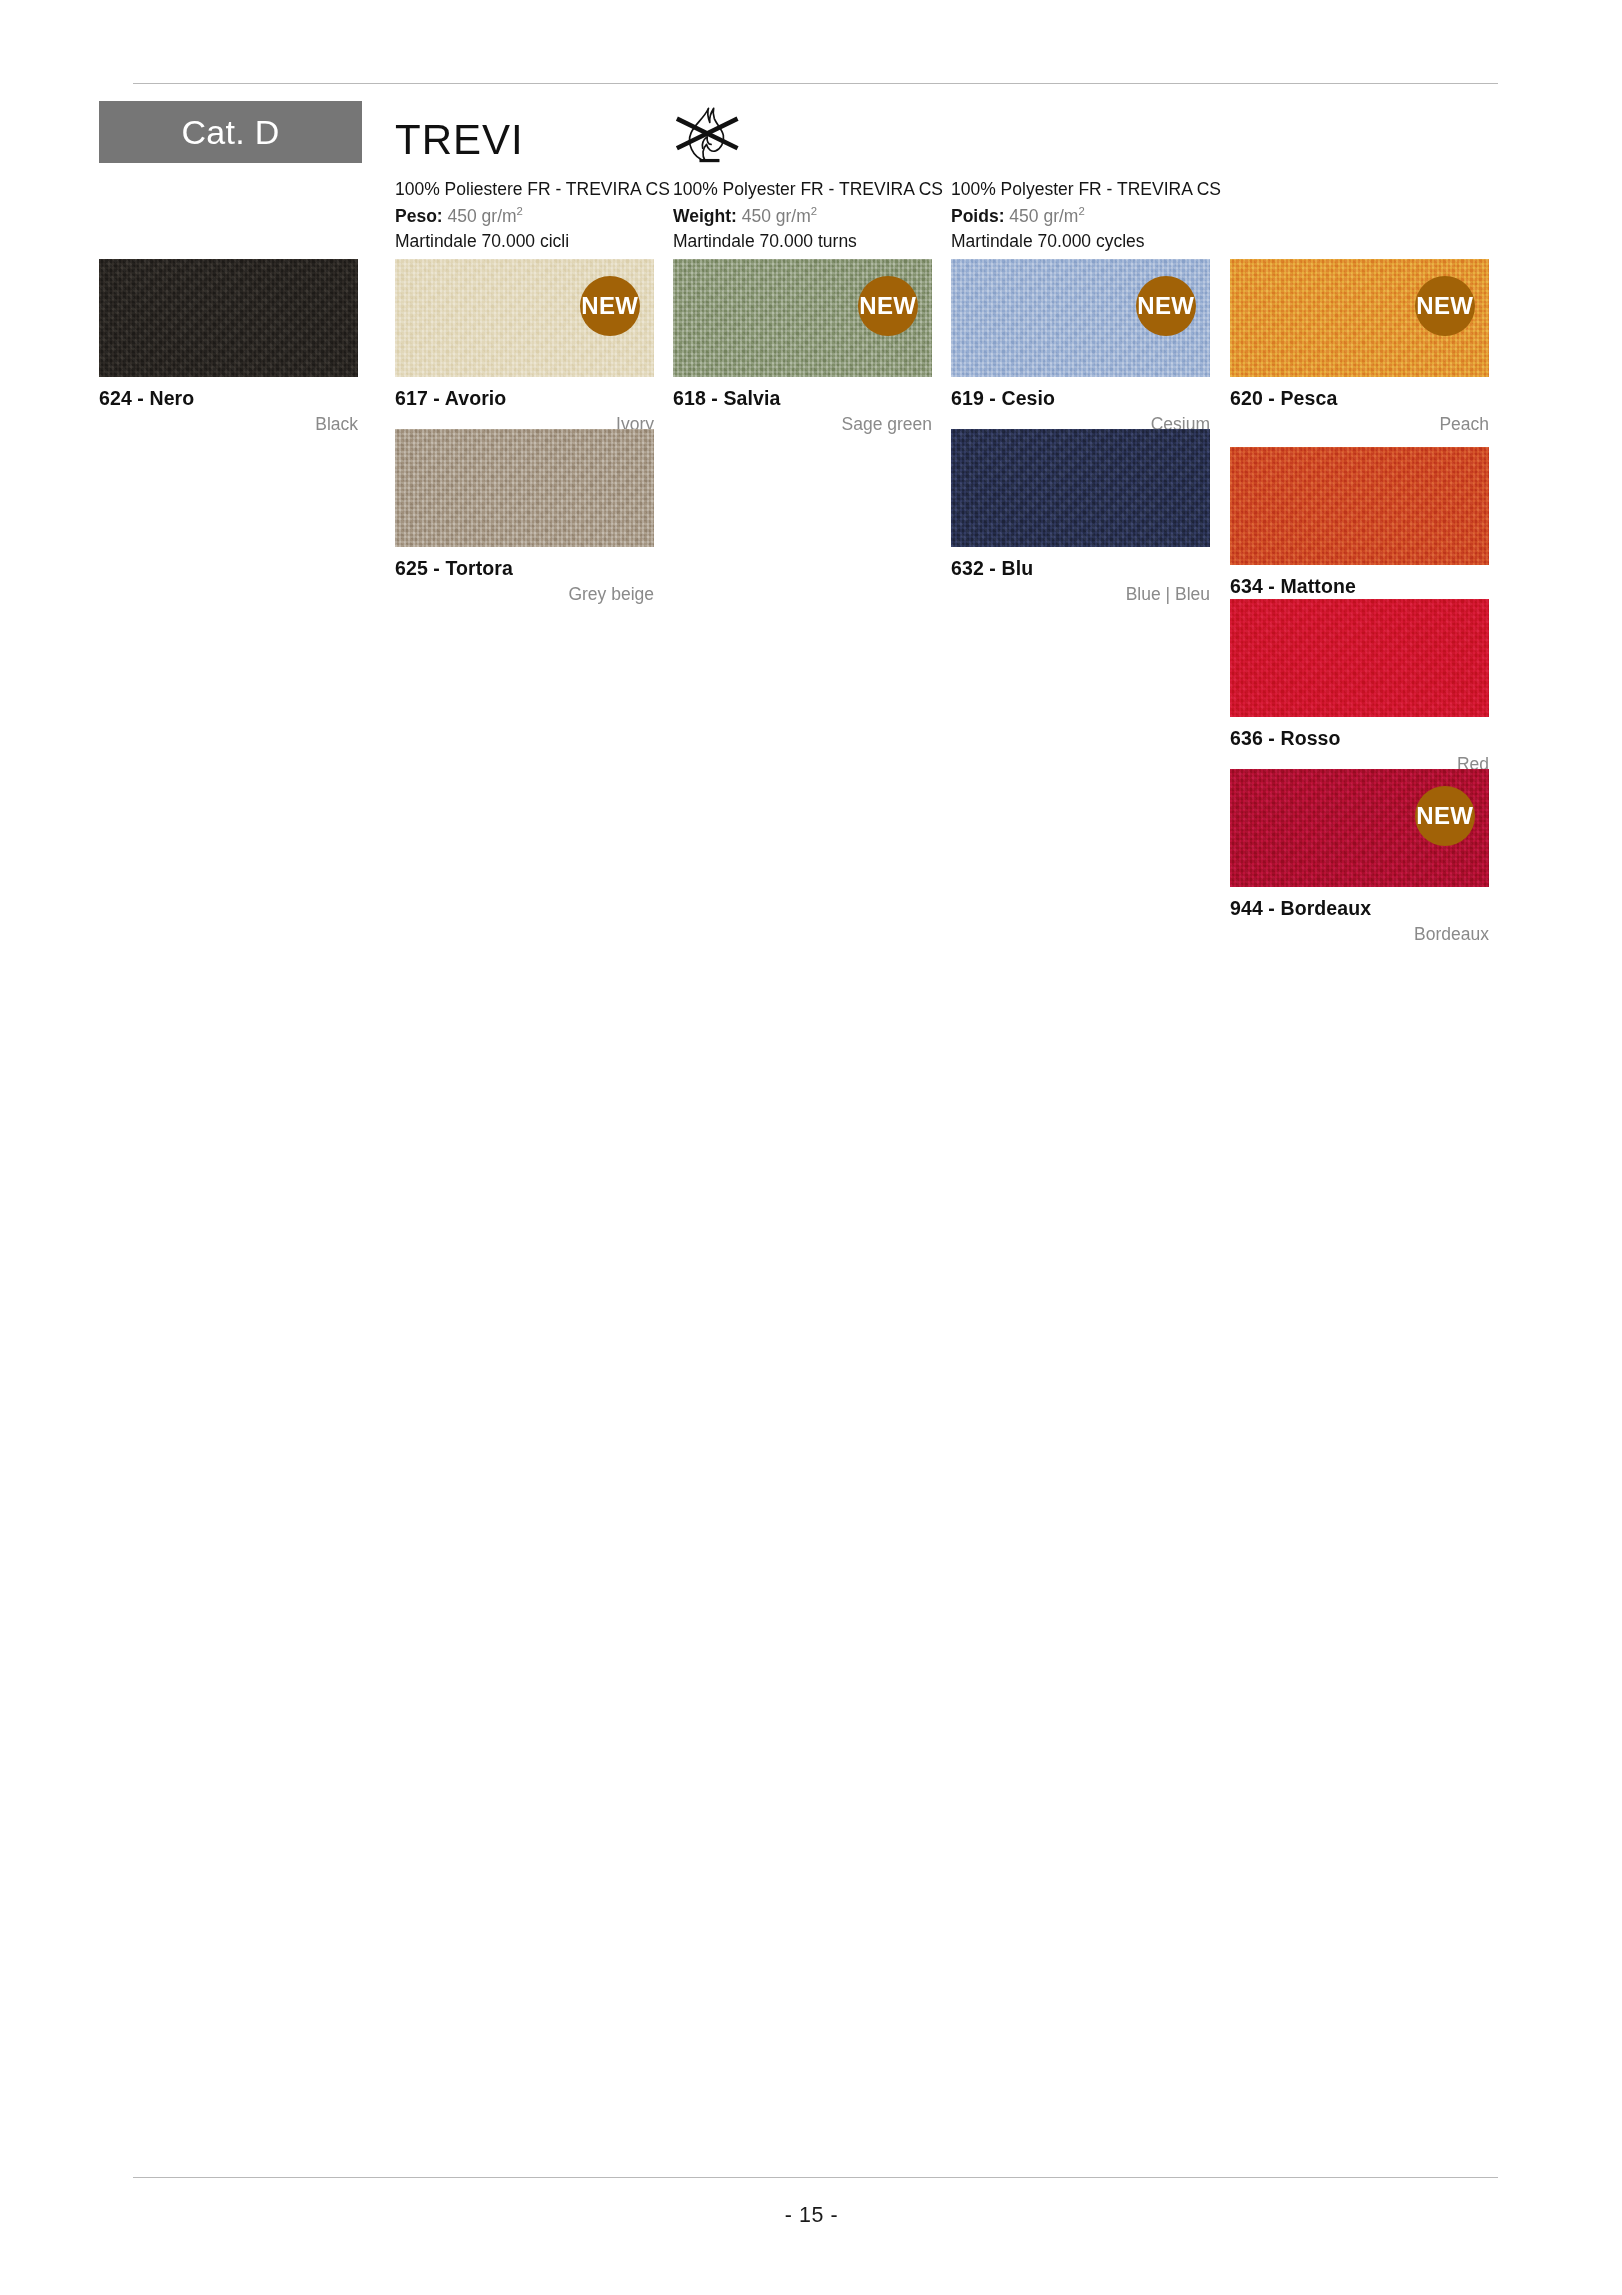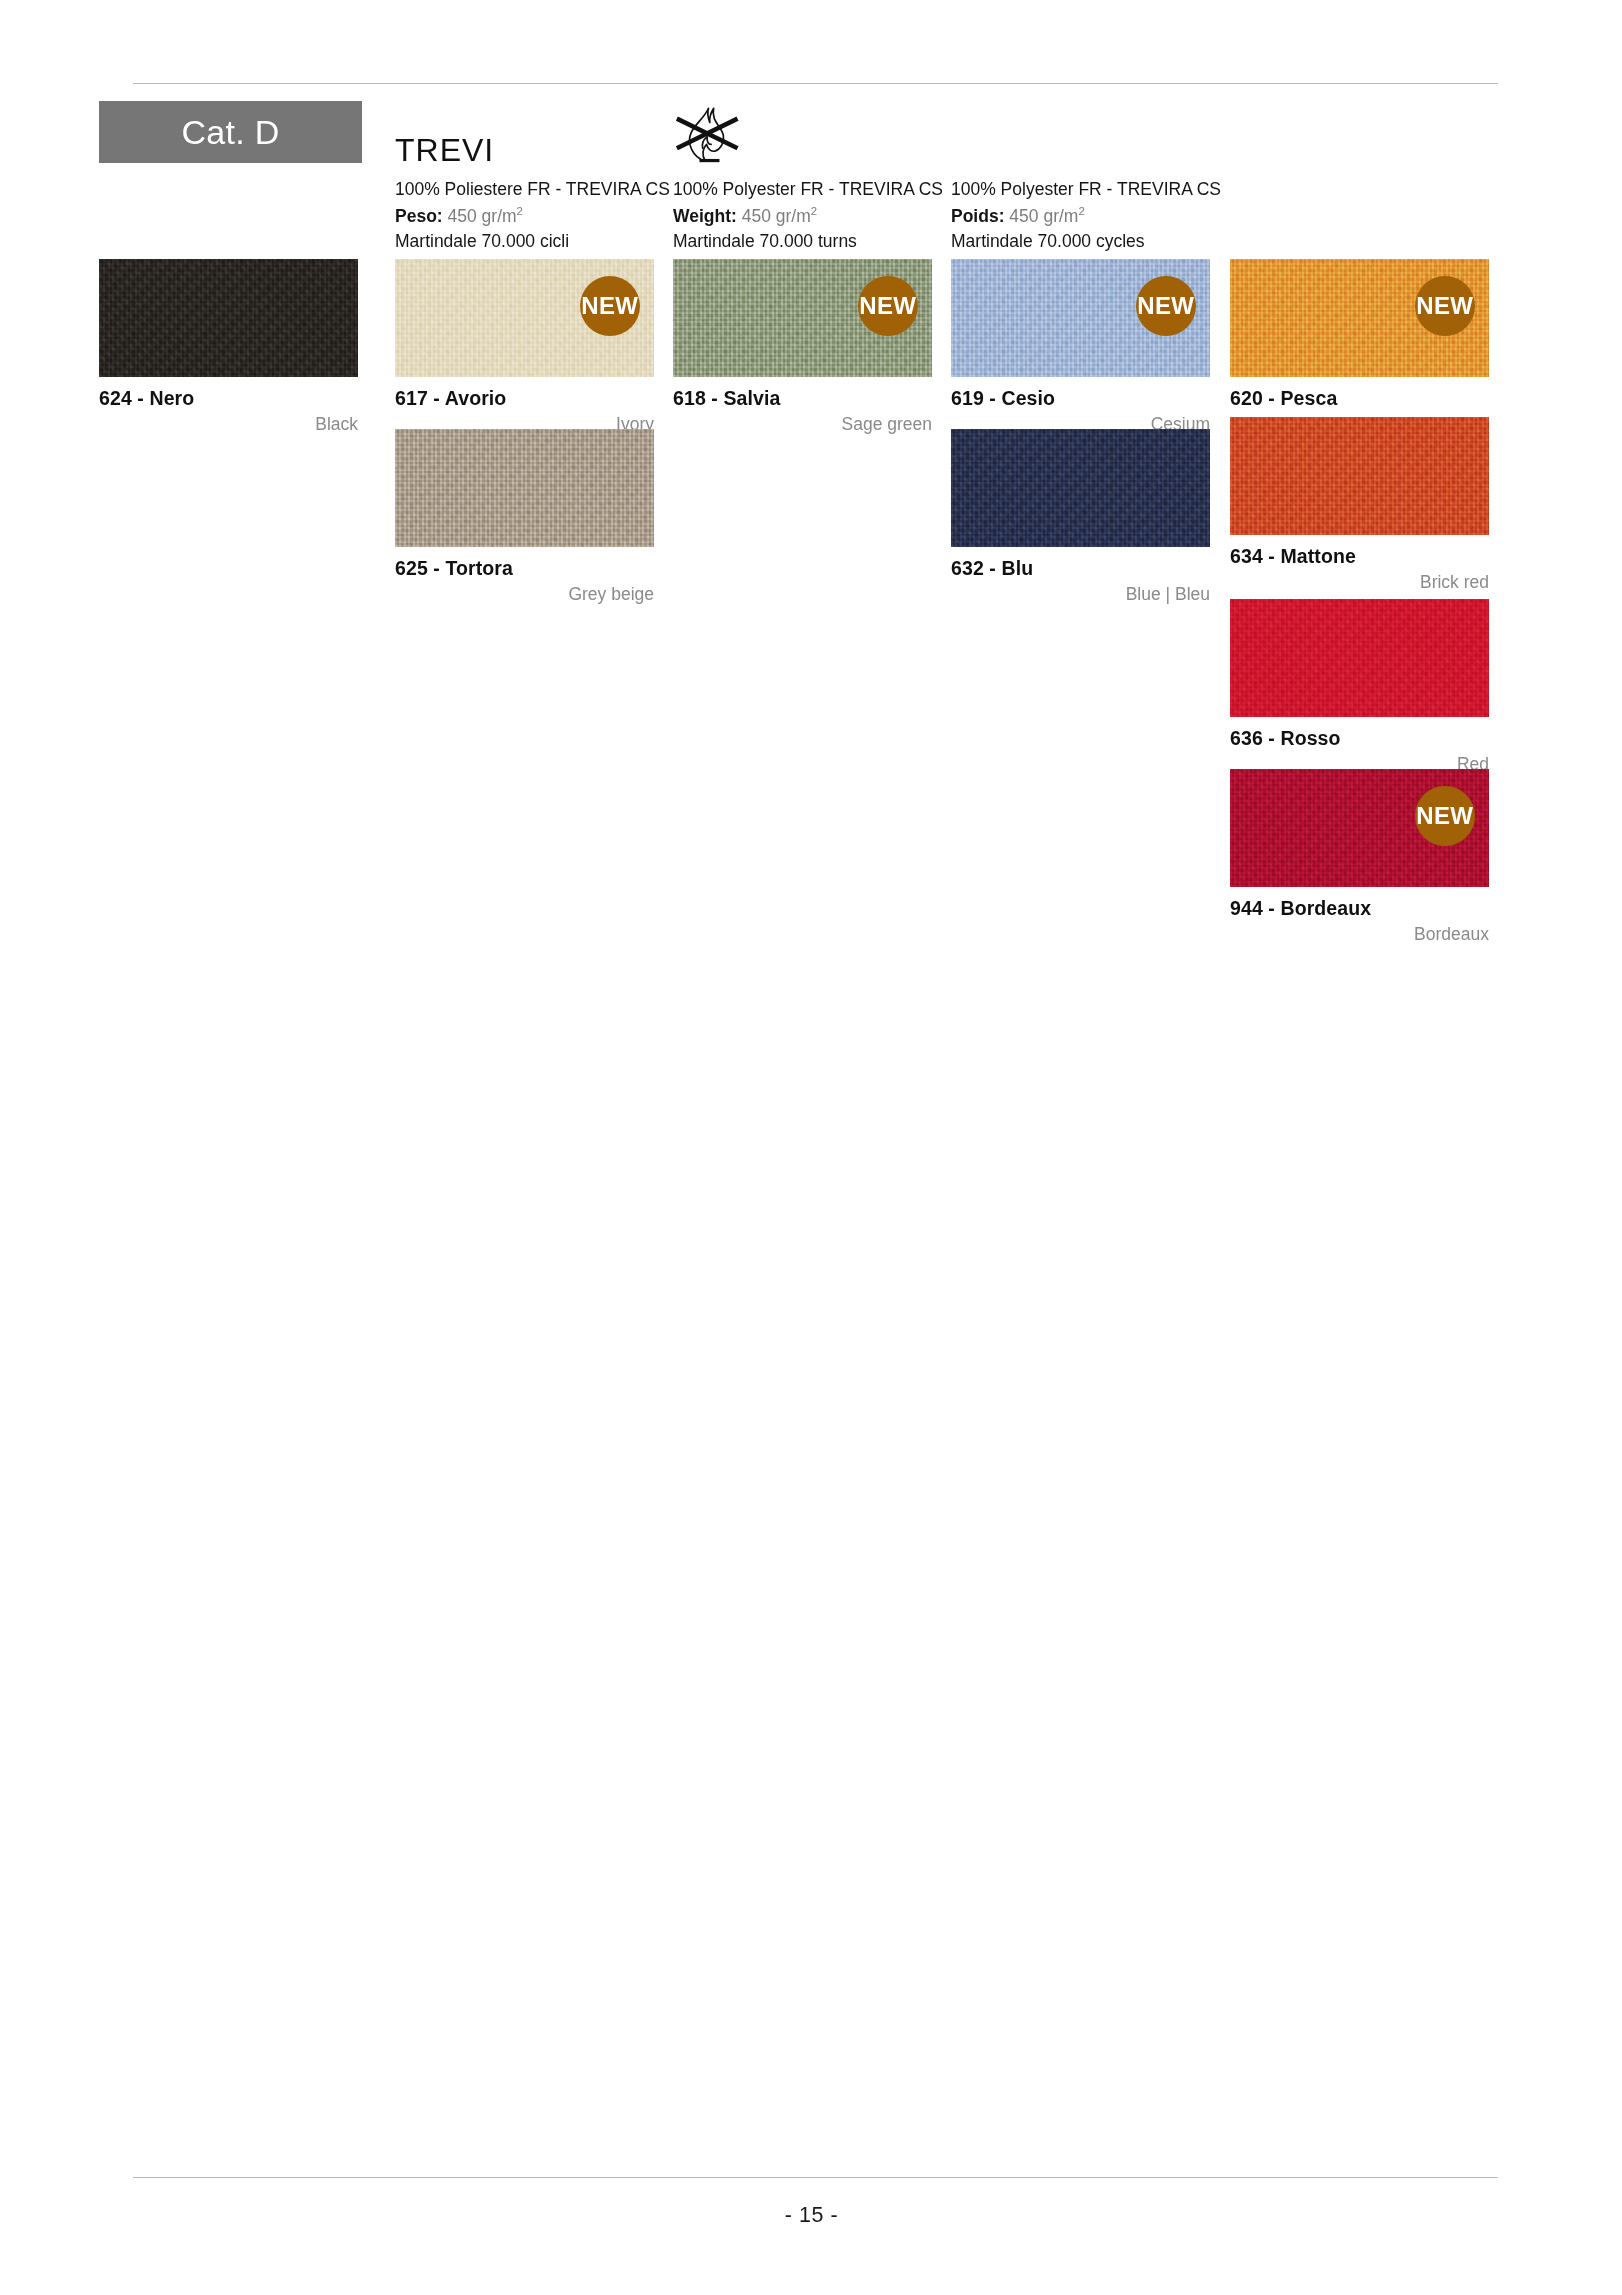--- a/index.html
+++ b/index.html
@@ -66,22 +66,22 @@
     justify-content: center;
     font-size: 34px;
     font-weight: 400;
     letter-spacing: 0.3px;
   }
 
   
   .collection-title {
     position: absolute;
     left: 395px;
-    top: 132px;
-    font-size: 32px;
+    top: 116px;
+    font-size: 42px;
     font-weight: 400;
     letter-spacing: 1px;
     color: #111111;
   }
 
   
   .flame-icon {
     position: absolute;
     left: 673px;
     top: 103px;
@@ -266,21 +266,21 @@
       <div class="swatch" style="left: 395px; top: 429px;">
         <div class="swatch-chip" style="background-color: rgb(175, 162, 145);"></div>
         <div class="swatch-name">625 - Tortora</div>
         <div class="swatch-alt">Grey beige</div>
       </div>
       <div class="swatch" style="left: 951px; top: 429px;">
         <div class="swatch-chip" style="background-color: rgb(43, 51, 83);"></div>
         <div class="swatch-name">632 - Blu</div>
         <div class="swatch-alt">Blue | Bleu</div>
       </div>
-      <div class="swatch" style="left: 1230px; top: 417px;">
+      <div class="swatch" style="left: 1230px; top: 447px;">
         <div class="swatch-chip" style="background-color: rgb(208, 77, 39);"></div>
         <div class="swatch-name">634 - Mattone</div>
         <div class="swatch-alt">Brick red</div>
       </div>
       <div class="swatch" style="left: 1230px; top: 599px;">
         <div class="swatch-chip" style="background-color: rgb(209, 23, 47);"></div>
         <div class="swatch-name">636 - Rosso</div>
         <div class="swatch-alt">Red</div>
       </div>
       <div class="swatch" style="left: 1230px; top: 769px;">

